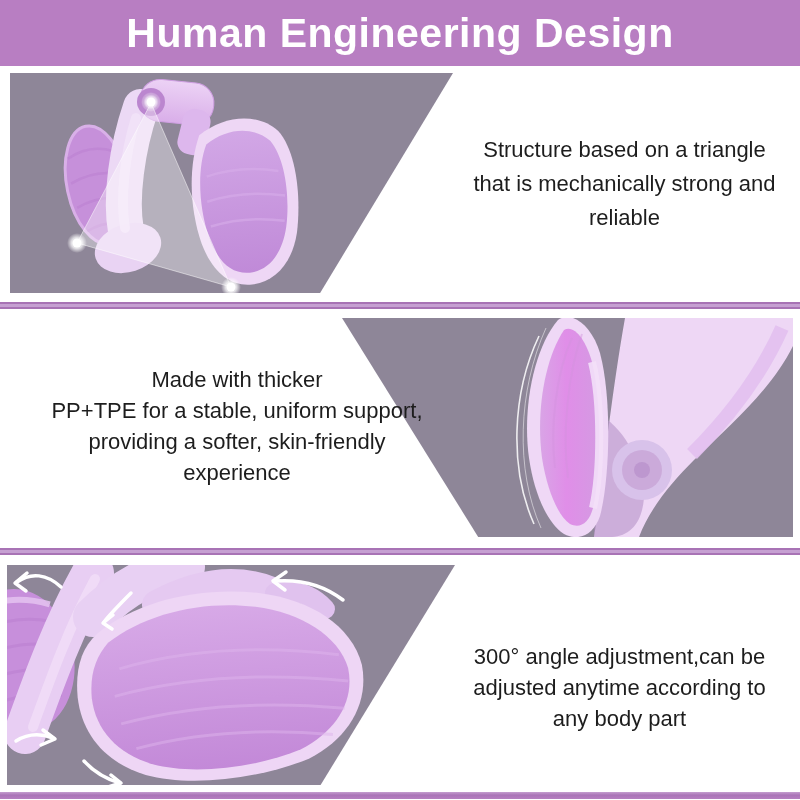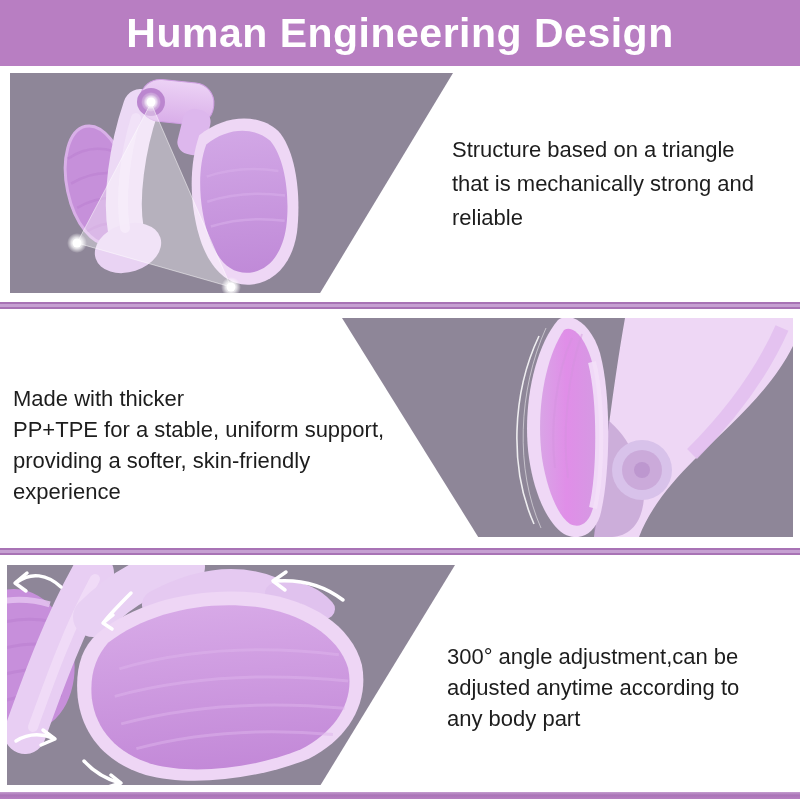--- a/index.html
+++ b/index.html
@@ -24,23 +24,23 @@
   .photo svg{display:block;}
   .photo1{left:10px;top:73px;width:443px;height:220px;
           clip-path:polygon(0 0,100% 0,70% 100%,0 100%);}
   .photo2{left:342px;top:318px;width:451px;height:219px;
           clip-path:polygon(0 0,100% 0,100% 100%,30.2% 100%);}
   .photo3{left:7px;top:565px;width:448px;height:220px;
           clip-path:polygon(0 0,100% 0,70% 100%,0 100%);}
 
   
   .section-text{position:absolute;color:#1d1d1d;font-size:22px;font-weight:400;
-                white-space:pre-line;}
+                white-space:pre-line;text-align:center;}
   .t1{left:452px;top:133px;width:345px;line-height:34px;}
-  .t2{left:13px;top:383px;width:448px;line-height:31px;}
+  .t2{left:13px;top:364px;width:448px;line-height:31px;}
   .t3{left:447px;top:641px;width:345px;line-height:31px;}
 </style>
 </head>
 <body>
 
 <div class="page">
 
   <div class="header">
     <h1>Human Engineering Design</h1>
   </div>

